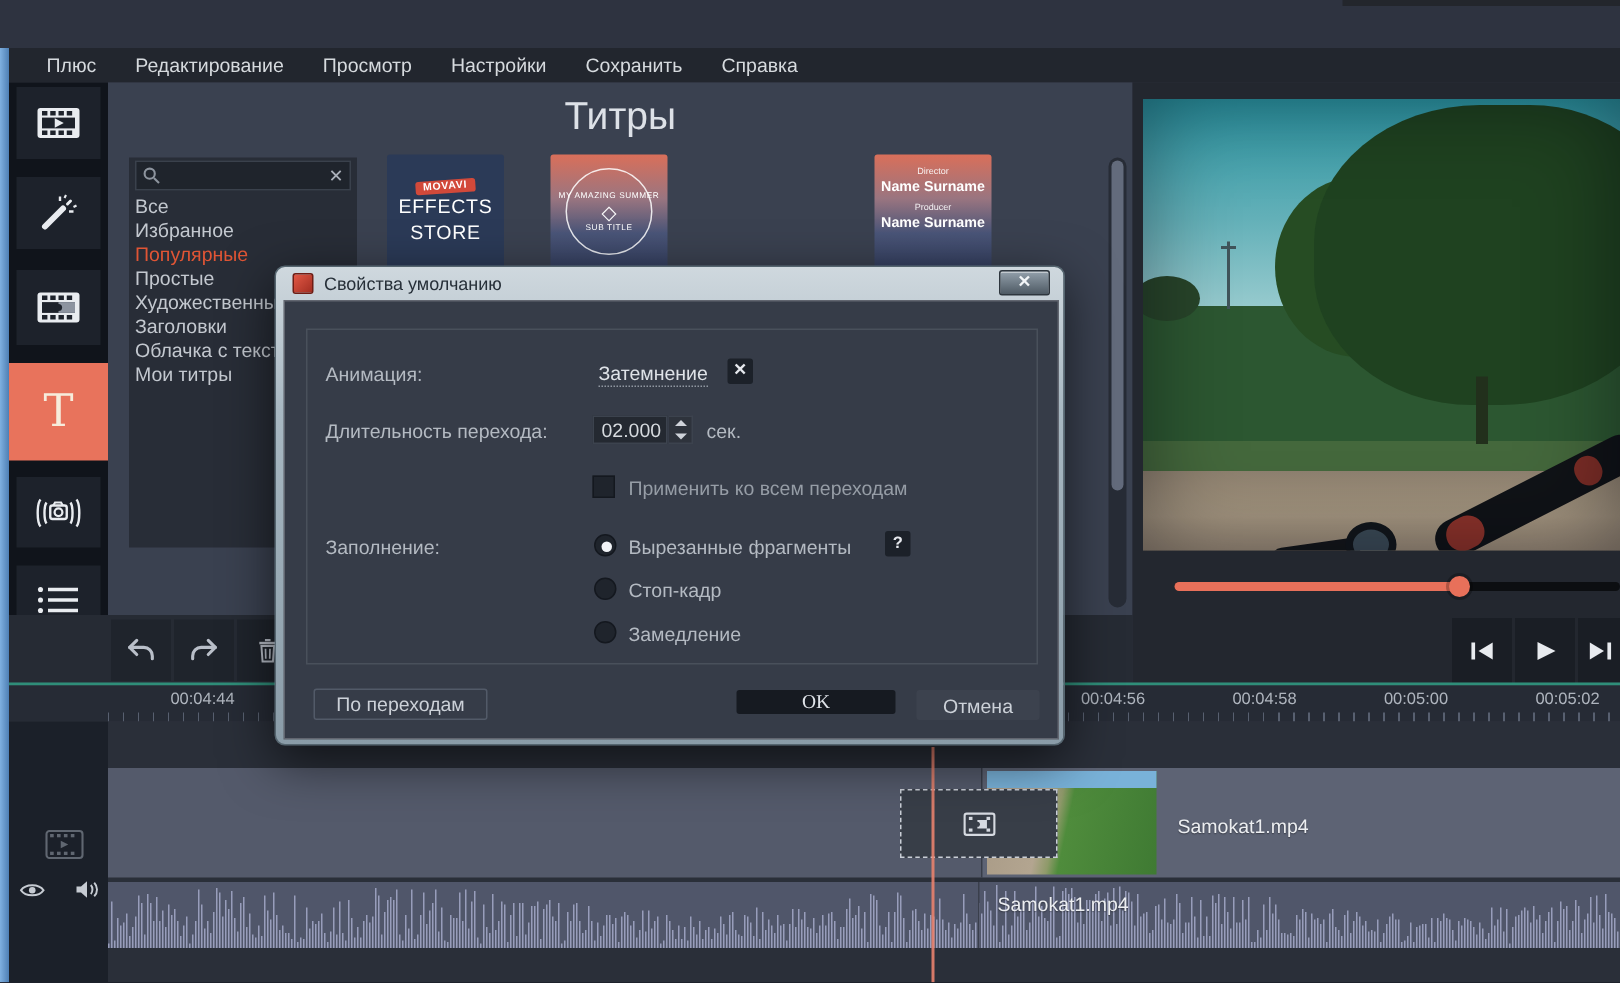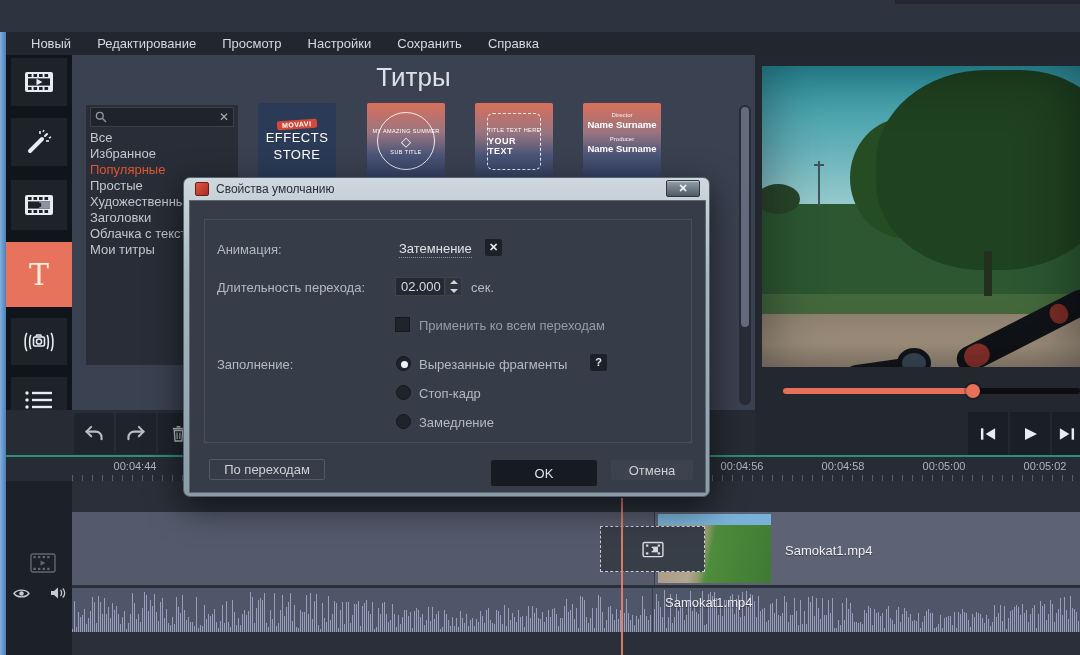--- a/index.html
+++ b/index.html
@@ -170,21 +170,21 @@
   svg{display:block;}
 </style>
 </head>
 <body>
 
 <div id="canvas">
 
   <div class="abs top-sliver"></div>
 
   <div class="abs menubar">
-    <span class="menu-item">Новый</span>
+    <span class="menu-item">Плюс</span>
     <span class="menu-item">Редактирование</span>
     <span class="menu-item">Просмотр</span>
     <span class="menu-item">Настройки</span>
     <span class="menu-item">Сохранить</span>
     <span class="menu-item">Справка</span>
   </div>
 
   <div class="abs left-border"></div>
 
   <div class="abs sidebar">
@@ -296,26 +296,20 @@
     <span class="store-line">EFFECTS</span>
     <span class="store-line">STORE</span>
   </div>
   <div class="abs thumb thumb-sunset" style="left:367px;">
     <div class="badge-circle">
       <span class="tiny-arc">MY AMAZING SUMMER</span>
       <span class="diamond">◇</span>
       <span class="tiny-arc">SUB TITLE</span>
     </div>
   </div>
-  <div class="abs thumb thumb-sunset" style="left:475px;">
-    <div class="stamp-frame">
-      <span class="tiny-arc">TITLE TEXT HERE</span>
-      <span class="stamp-main">YOUR TEXT</span>
-    </div>
-  </div>
   <div class="abs thumb thumb-sunset credits" style="left:583px;">
     <span class="cred-role">Director</span>
     <span class="cred-name">Name Surname</span>
     <span class="cred-role" style="margin-top:5px;">Producer</span>
     <span class="cred-name">Name Surname</span>
   </div>
 
   <div class="abs vscroll">
     <div class="vthumb"></div>
   </div>
@@ -1001,18 +995,18 @@
       <div class="dl" style="left:229px;top:156px;">Вырезанные фрагменты</div>
       <div class="sq-btn" style="left:400px;top:153px;">?</div>
 
       <div class="radio" style="left:206px;top:184px;"></div>
       <div class="dl" style="left:229px;top:185px;">Стоп-кадр</div>
 
       <div class="radio" style="left:206px;top:213px;"></div>
       <div class="dl" style="left:229px;top:214px;">Замедление</div>
 
       <div class="btn btn-outline" style="left:19px;top:258px;width:116px;height:21px;">По переходам</div>
-      <div class="btn btn-dark" style="left:301px;top:259px;width:106px;height:26px;">OK</div>
+      <div class="btn btn-dark" style="left:301px;top:259px;width:106px;height:16px;font-family:Liberation Serif, serif;">OK</div>
       <div class="btn btn-flat" style="left:421px;top:259px;width:82px;height:20px;">Отмена</div>
     </div>
   </div>
 
 </div>
 
 </body></html>

